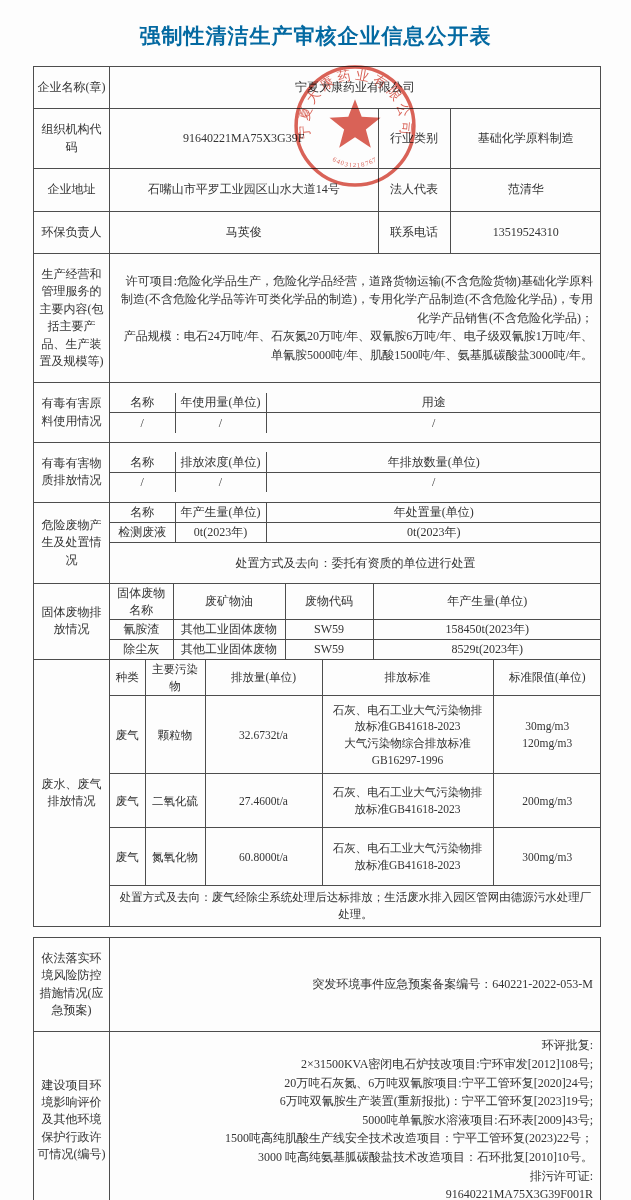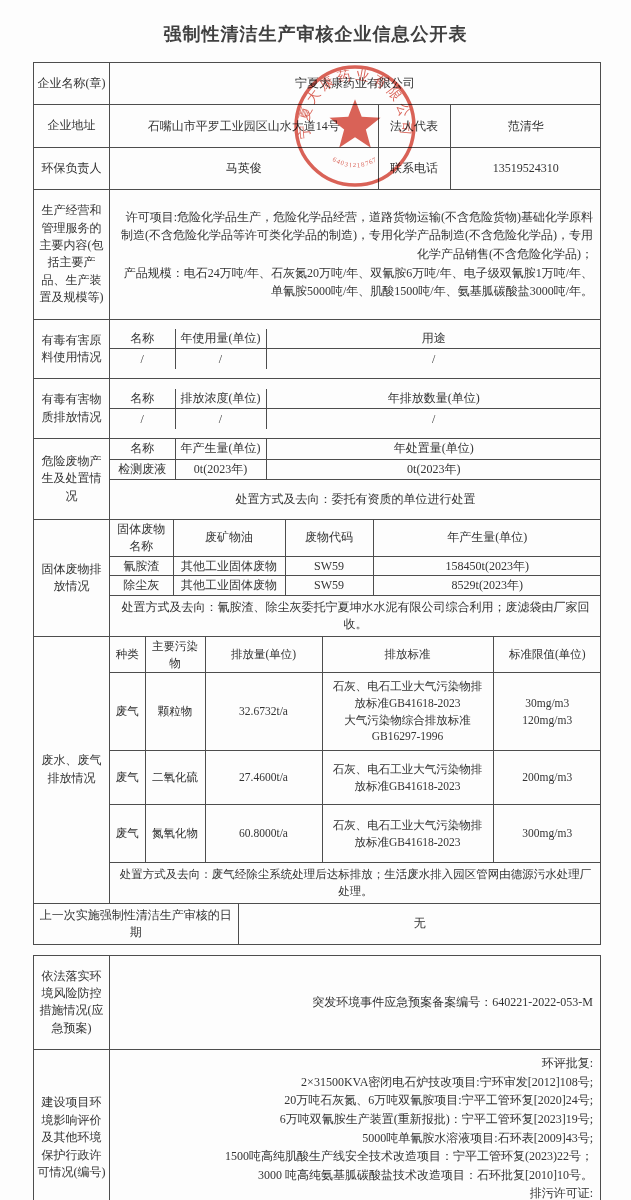--- a/index.html
+++ b/index.html
@@ -7,21 +7,21 @@
   body {
     width:631px; min-height:1200px;
     background:#fdfdfd; color:#333;
     font-family:"Liberation Serif","DejaVu Serif",serif;
     font-size:12px; position:relative;
   }
   .page { position:relative; width:631px; }
   .doc-title {
     margin:22px 0 16px 0; text-align:center;
     font-family:"Liberation Sans","DejaVu Sans",sans-serif;
-    font-size:18px; font-weight:bold; color:#404040; letter-spacing:1px;
+    font-size:21px; font-weight:bold; color:#0369a1; letter-spacing:1px;
   }
   table { border-collapse:collapse; table-layout:fixed; }
   table.outer { width:567px; margin-left:33px; }
   table.outer > tbody > tr > td { border:1px solid #4d4d4d; vertical-align:middle; }
   table.outer { border:1.5px solid #3f3f3f; }
   td.lbl { text-align:center; padding:12px 3px; line-height:1.45; }
   td.val { text-align:center; padding:2px 5px; }
   td.nest { padding:0; vertical-align:top; }
   table.inner { width:100%; height:100%; border:none; }
   table.inner td {
@@ -66,20 +66,39 @@
     <colgroup>
         <col style="width:76px">
         <col style="width:491px">
       </colgroup>
     <tbody>
       <tr class="h20">
         <td class="lbl">企业名称(章)</td>
         <td class="val">宁夏大康药业有限公司</td>
       </tr>
       <tr class="h20">
+        <td class="lbl">组织机构代码</td>
+        <td class="nest">
+          <table class="inner">
+              <colgroup>
+                <col style="width:268px">
+                <col style="width:72px">
+                <col style="width:151px">
+              </colgroup>
+            <tbody>
+                <tr class="h20">
+              <td>91640221MA75X3G39F</td>
+              <td>行业类别</td>
+              <td>基础化学原料制造</td>
+            </tr>
+          </tbody>
+            </table>
+        </td>
+      </tr>
+      <tr class="h20">
         <td class="lbl">企业地址</td>
         <td class="nest">
           <table class="inner">
               <colgroup>
                 <col style="width:268px">
                 <col style="width:72px">
                 <col style="width:151px">
               </colgroup>
             <tbody>
                 <tr class="h20">
@@ -216,23 +235,20 @@
               <td>氰胺渣</td>
               <td>其他工业固体废物</td>
               <td>SW59</td>
               <td>158450t(2023年)</td>
             </tr>
             <tr class="h19">
               <td>除尘灰</td>
               <td>其他工业固体废物</td>
               <td>SW59</td>
               <td>8529t(2023年)</td>
-            </tr>
-            <tr class="disp">
-              <td colspan="4" class="left">处置方式及去向：氰胺渣、除尘灰委托宁夏坤水水泥有限公司综合利用；废滤袋由厂家回收。</td>
             </tr>
           </tbody>
             </table>
         </td>
       </tr>
 
       <tr>
         <td class="lbl">废水、废气排放情况</td>
         <td class="nest">
           <table class="inner gas">
@@ -275,36 +291,20 @@
               <td class="pre">300mg/m3</td>
             </tr>
             <tr class="disp">
               <td colspan="5" class="left">处置方式及去向：废气经除尘系统处理后达标排放；生活废水排入园区管网由德源污水处理厂处理。</td>
             </tr>
           </tbody>
             </table>
         </td>
       </tr>
 
-      <tr>
-        <td colspan="2" class="nest">
-          <table class="inner">
-              <colgroup>
-                <col style="width:204px">
-                <col style="width:363px">
-              </colgroup>
-            <tbody>
-                <tr class="audit">
-              <td>上一次实施强制性清洁生产审核的日期</td>
-              <td>无</td>
-            </tr>
-          </tbody>
-            </table>
-        </td>
-      </tr>
     </tbody>
   </table>
 
   <table class="outer t2">
     <colgroup>
         <col style="width:76px">
         <col style="width:491px">
       </colgroup>
     <tbody>
       <tr>

